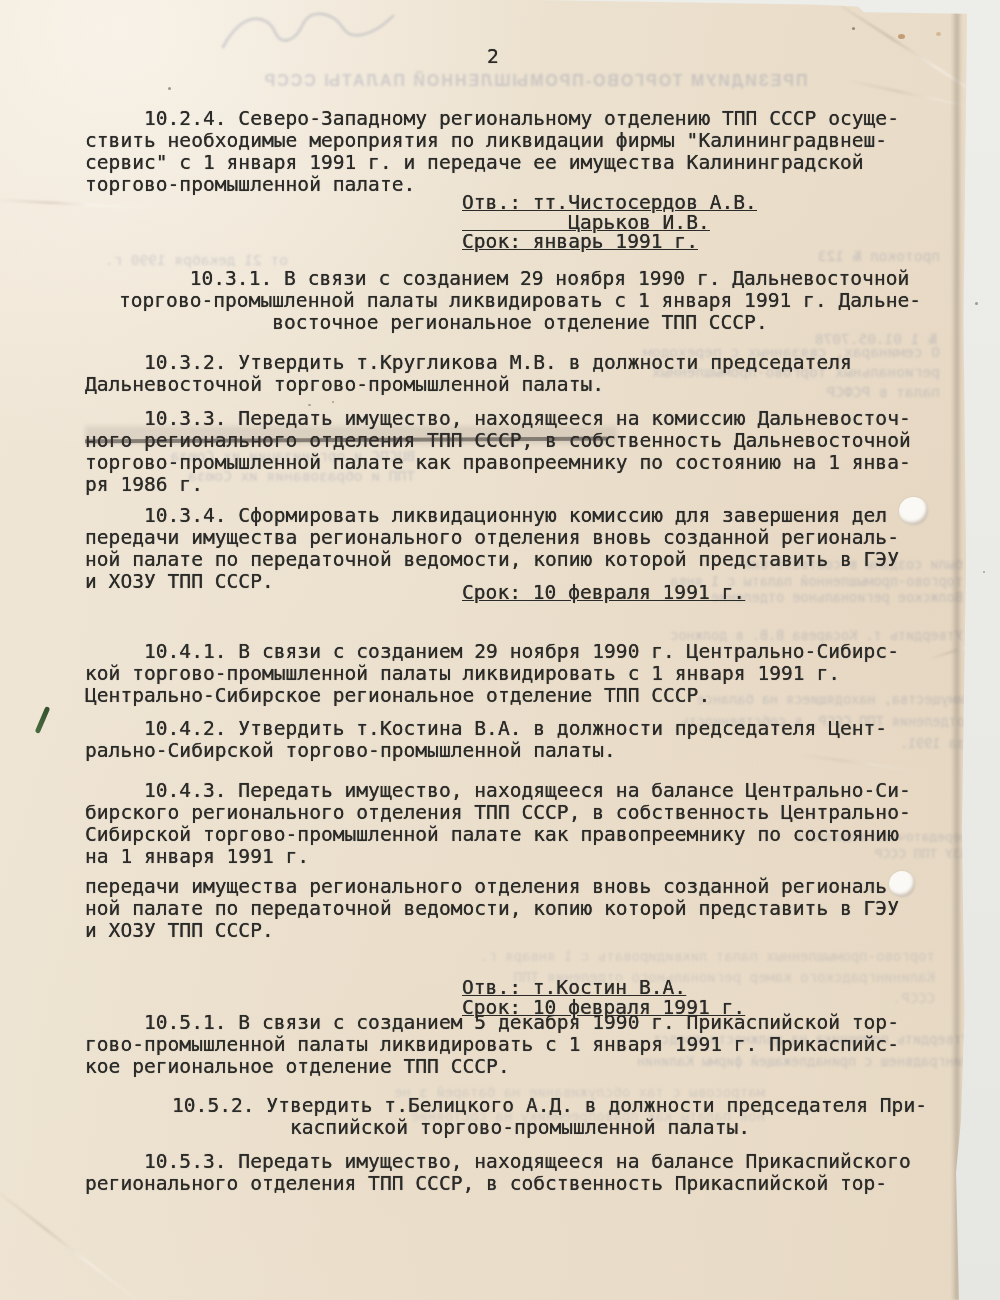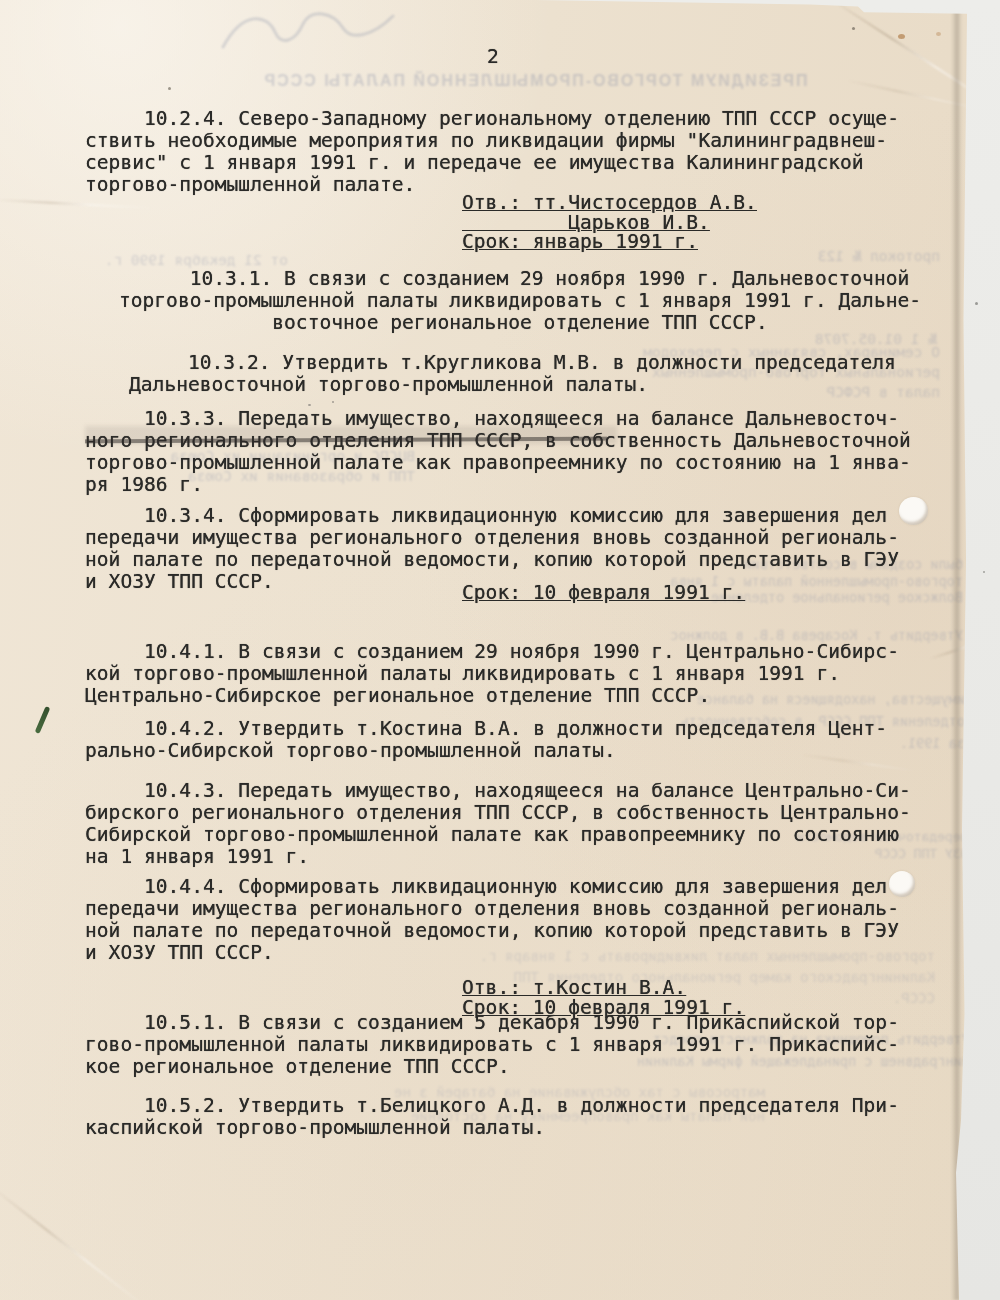--- a/index.html
+++ b/index.html
@@ -24,25 +24,25 @@
     background:linear-gradient(to right, rgba(0,0,0,0), rgba(95,85,70,.28) 55%, rgba(0,0,0,0));
     filter:blur(1.2px);}
   
   .tw{position:absolute;color:#2a2a28;font-size:19.6px;line-height:22px;white-space:pre;
       text-shadow:0 0 .7px rgba(30,30,28,.85);}
   .resp{line-height:19.5px;}
   .pagenum{left:487px;top:46px;}
   .para{left:85px;width:870px;}
   .rblk{left:462px;width:420px;text-decoration:underline;}
   .p1{top:108px;} .r1{top:193px;}
-  .p2{top:268px;text-align:center;} .p3{top:352px;margin-left:44px;} .p4{top:408px;} .p5{top:505px;}
+  .p2{top:268px;text-align:center;} .p3{top:352px;} .p4{top:408px;} .p5{top:505px;}
   .r2{top:583px;line-height:20px;}
   .p6{top:641px;} .p7{top:718px;} .p8{top:780px;} .p9{top:876px;}
   .r3{top:954px;line-height:20px;margin-top:24px;}
-  .p10{top:1012px;} .p11{top:1095px;} .p12{top:1151px;}
+  .p10{top:1012px;} .p11{top:1095px;text-align:center;} .p12{top:1151px;}
   
   .ghost{position:absolute;transform:scaleX(-1);filter:blur(1.3px);color:#7e87a3;
     opacity:.28;font-size:14.5px;line-height:20px;white-space:pre;}
   .g0{top:71px;left:165px;width:740px;text-align:center;font-size:16px;letter-spacing:2px;
       opacity:.30;font-weight:bold;font-family:"Liberation Sans",sans-serif;}
   .g1{top:250px;left:58px;width:230px;}
   .g2{top:246px;left:735px;width:205px;}
   .g3{top:329px;left:742px;width:195px;}
   .g4{top:342px;left:600px;width:340px;}
   .g5{top:446px;left:85px;width:330px;}
@@ -116,34 +116,35 @@
     <div class="crease c6"></div>
     <div class="edge-seam"></div>
 
     <div class="tw pagenum">2</div>
 
     <div class="tw para p1"><div>     10.2.4. Северо-Западному региональному отделению ТПП СССР осуще-</div><div>ствить необходимые мероприятия по ликвидации фирмы "Калининградвнеш-</div><div>сервис" с 1 января 1991 г. и передаче ее имущества Калининградской</div><div>торгово-промышленной палате.</div></div>
     <div class="tw resp rblk r1"><div>Отв.: тт.Чистосердов А.В.</div><div>         Царьков И.В.</div><div>Срок: январь 1991 г.</div></div>
 
     <div class="tw para p2"><div>     10.3.1. В связи с созданием 29 ноября 1990 г. Дальневосточной</div><div>торгово-промышленной палаты ликвидировать с 1 января 1991 г. Дальне-</div><div>восточное региональное отделение ТПП СССР.</div></div>
     <div class="tw para p3"><div>     10.3.2. Утвердить т.Кругликова М.В. в должности председателя</div><div>Дальневосточной торгово-промышленной палаты.</div></div>
-    <div class="tw para p4"><div>     10.3.3. Передать имущество, находящееся на балансе Дальневосточ-</div><div>ного регионального отделения ТПП СССР, в собственность Дальневосточной</div><div>торгово-промышленной палате как правопреемнику по состоянию на 1 янва-</div><div>ря 1986 г.</div></div>
+    <div class="tw para p4"><div>     10.3.3. Передать имущество, находящееся на комиссию Дальневосточ-</div><div>ного регионального отделения ТПП СССР, в собственность Дальневосточной</div><div>торгово-промышленной палате как правопреемнику по состоянию на 1 янва-</div><div>ря 1986 г.</div></div>
     <div class="smudge"></div>
     <div class="overstrike"></div>
     <div class="tw para p5"><div>     10.3.4. Сформировать ликвидационную комиссию для завершения дел</div><div>передачи имущества регионального отделения вновь созданной региональ-</div><div>ной палате по передаточной ведомости, копию которой представить в ГЭУ</div><div>и ХОЗУ ТПП СССР.</div></div>
     <div class="tw resp rblk r2"><div>Срок: 10 февраля 1991 г.</div></div>
 
     <div class="tw para p6"><div>     10.4.1. В связи с созданием 29 ноября 1990 г. Центрально-Сибирс-</div><div>кой торгово-промышленной палаты ликвидировать с 1 января 1991 г.</div><div>Центрально-Сибирское региональное отделение ТПП СССР.</div></div>
     <div class="tw para p7"><div>     10.4.2. Утвердить т.Костина В.А. в должности председателя Цент-</div><div>рально-Сибирской торгово-промышленной палаты.</div></div>
     <div class="tw para p8"><div>     10.4.3. Передать имущество, находящееся на балансе Центрально-Си-</div><div>бирского регионального отделения ТПП СССР, в собственность Центрально-</div><div>Сибирской торгово-промышленной палате как правопреемнику по состоянию</div><div>на 1 января 1991 г.</div></div>
-    <div class="tw para p9"><div>     10.4.4. Сформировать ликвидационную комиссию для завершения дел</div><div>передачи имущества регионального отделения вновь созданной региональ-</div><div>ной палате по передаточной ведомости, копию которой представить в ГЭУ</div><div>и ХОЗУ ТПП СССР.</div></div>
+    <div class="tw para p9"><div>передачи имущества регионального отделения вновь созданной региональ-</div><div>ной палате по передаточной ведомости, копию которой представить в ГЭУ</div><div>и ХОЗУ ТПП СССР.</div></div>
     <div class="tw resp rblk r3"><div>Отв.: т.Костин В.А.</div><div>Срок: 10 февраля 1991 г.</div></div>
 
     <div class="tw para p10"><div>     10.5.1. В связи с созданием 5 декабря 1990 г. Прикаспийской тор-</div><div>гово-промышленной палаты ликвидировать с 1 января 1991 г. Прикаспийс-</div><div>кое региональное отделение ТПП СССР.</div></div>
     <div class="tw para p11"><div>     10.5.2. Утвердить т.Белицкого А.Д. в должности председателя При-</div><div>каспийской торгово-промышленной палаты.</div></div>
+    <div class="tw para p12"><div>     10.5.3. Передать имущество, находящееся на балансе Прикаспийского</div><div>регионального отделения ТПП СССР, в собственность Прикаспийской тор-</div></div>
 
     <div class="pen-tick"></div>
     <div class="hole hole1"></div>
     <div class="hole hole2"></div>
     <div class="speck sp1"></div>
     <div class="speck sp2"></div>
     <div class="speck sp3"></div>
     <div class="speck sp4"></div>
     <div class="speck sp7"></div>
     <div class="speck sp8"></div>

